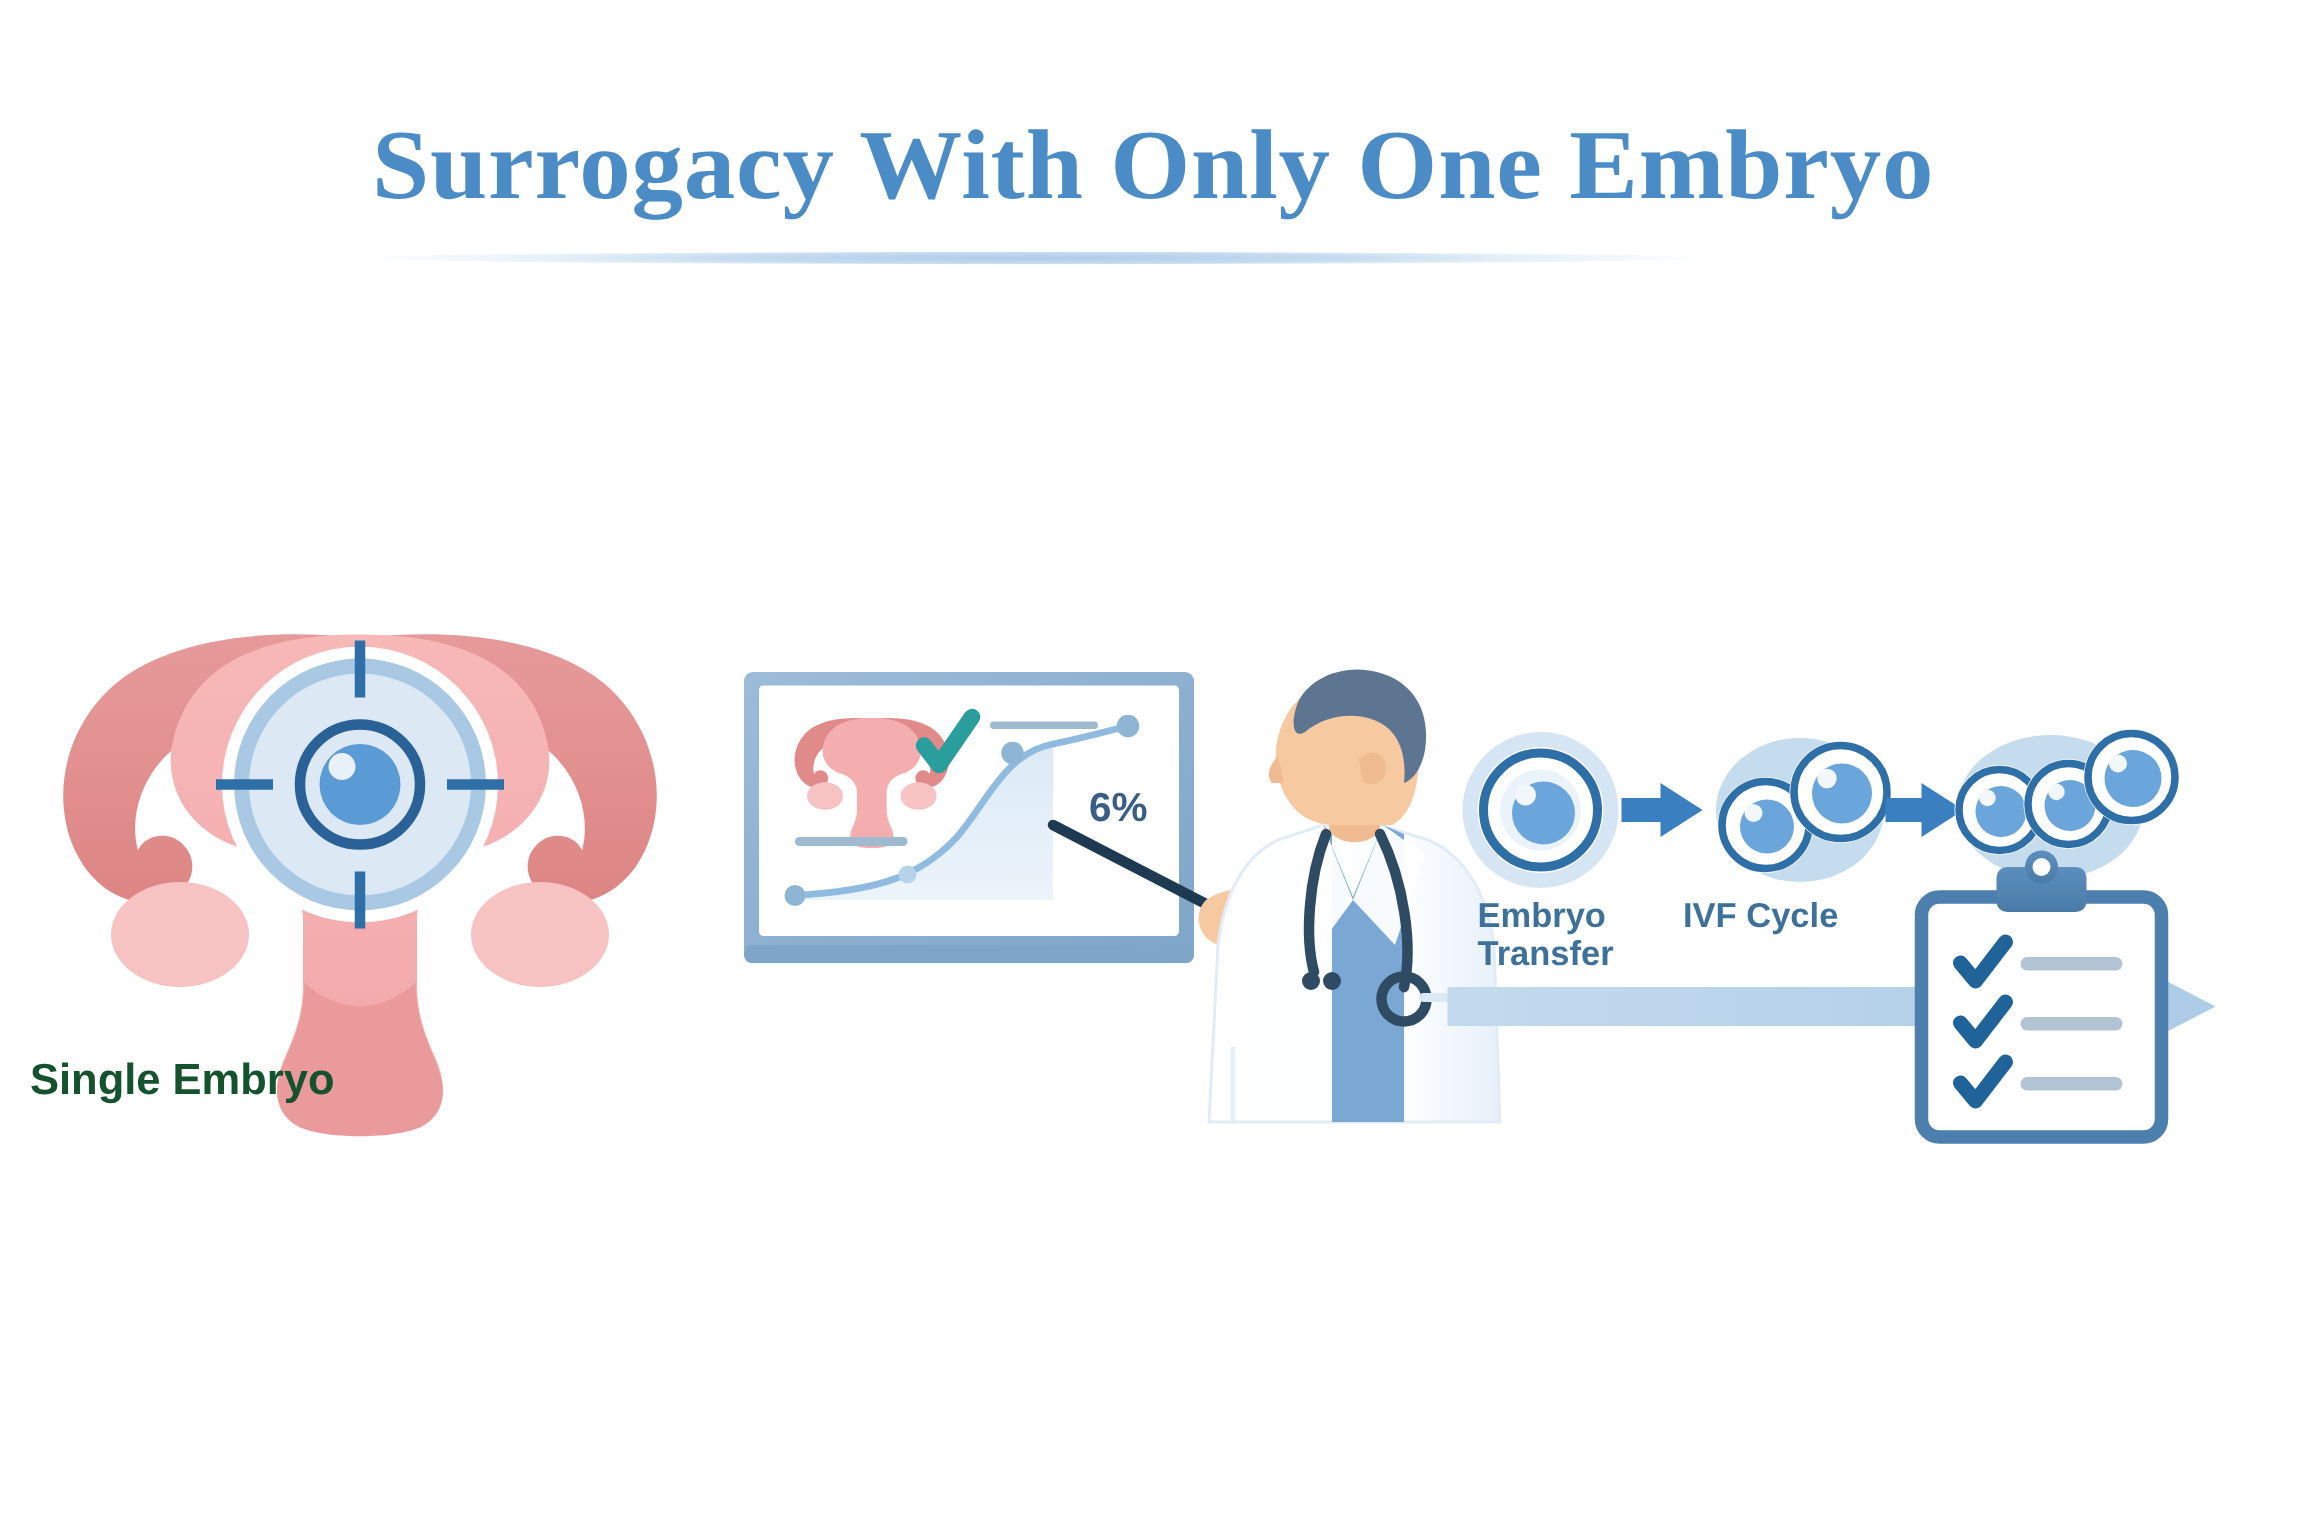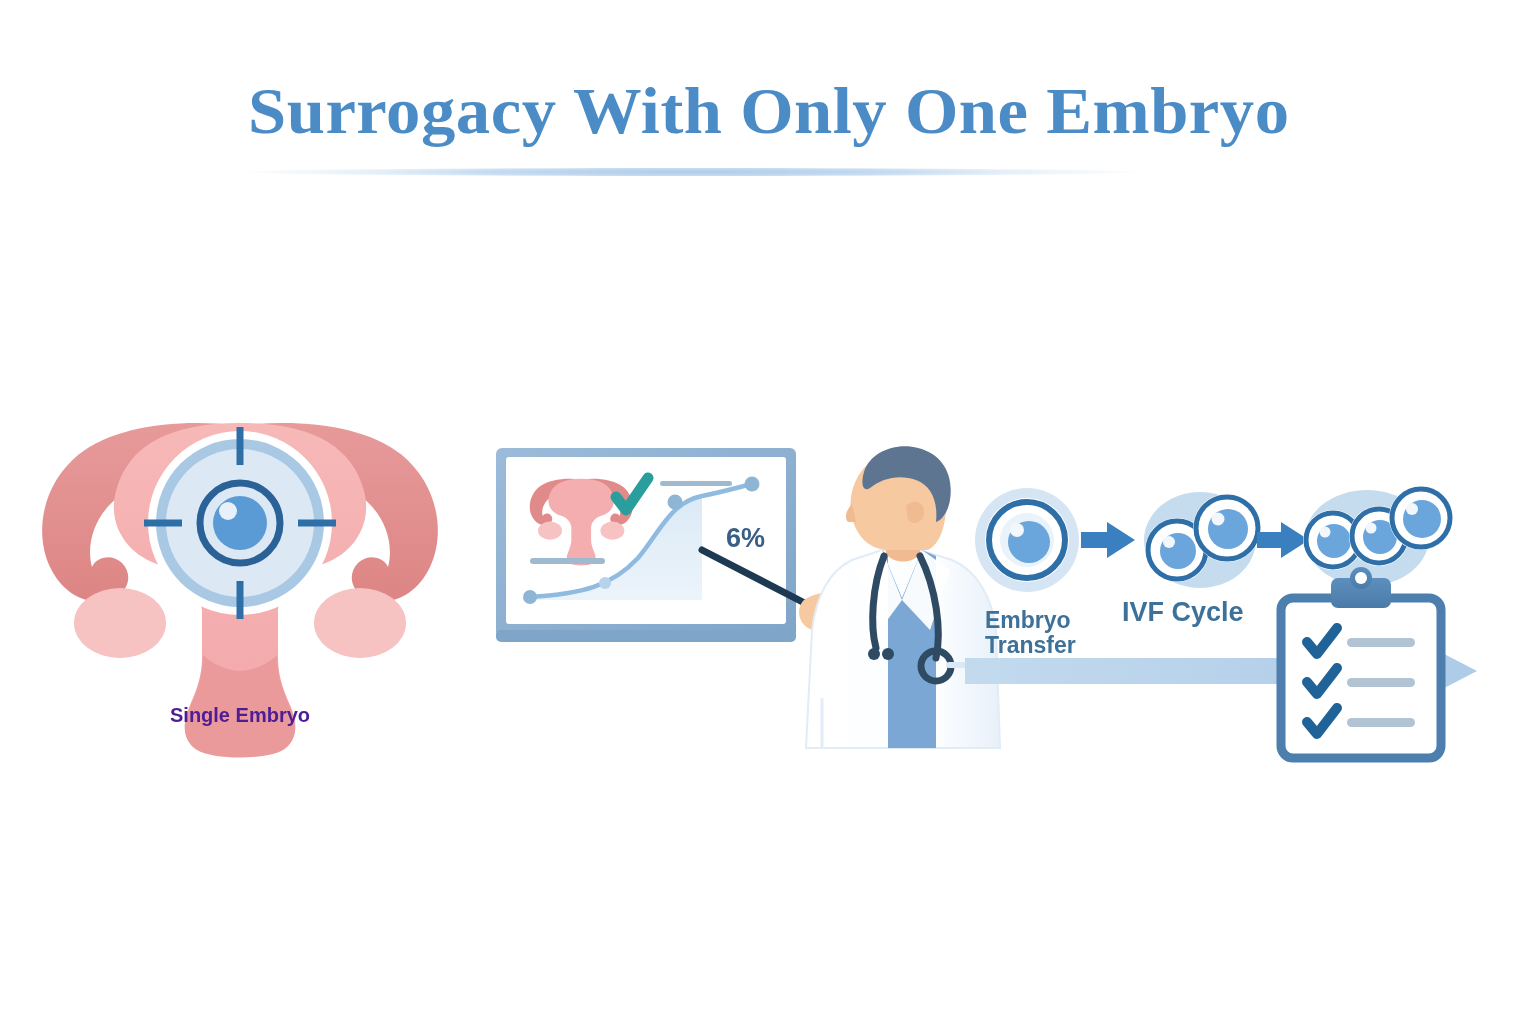--- a/index.html
+++ b/index.html
@@ -53,23 +53,22 @@
     font-weight: bold;
     color: #3d7199;
     line-height: 1.08;
   }
 
   
   #uterus-panel { position: absolute; left: 20px; top: 405px; width: 440px; height: 365px; }
   #single-embryo-label {
     left: 20px; top: 705px;
     width: 440px;
-    text-align: center;
-    font-size: 20px;
-    color: #4c1d95;
+    font-size: 29px;
+    color: #14532d;
   }
 
   
   #board-panel { position: absolute; left: 490px; top: 440px; width: 330px; height: 215px; }
   #percent-label {
     position: absolute;
     left: 726px; top: 523px;
     font-size: 27px;
     font-weight: bold;
     color: #3a5f86;
@@ -78,26 +77,25 @@
 
   
   #doctor-panel { position: absolute; left: 760px; top: 430px; width: 290px; height: 350px; }
 
   
   #process-panel { position: absolute; left: 955px; top: 470px; width: 540px; height: 300px; }
   #label-embryo-transfer {
     left: 985px; top: 598px;
     width: 150px;
     font-size: 23px;
-    margin-top: 10px;
   }
   #label-ivf-cycle {
     left: 1122px; top: 598px;
     width: 150px;
-    font-size: 27px;
+    font-size: 23px;
   }
 
   svg { display: block; overflow: visible; }
 </style>
 </head>
 <body>
 
 <div id="canvas">
 
   <div class="title">Surrogacy With Only One Embryo</div>

